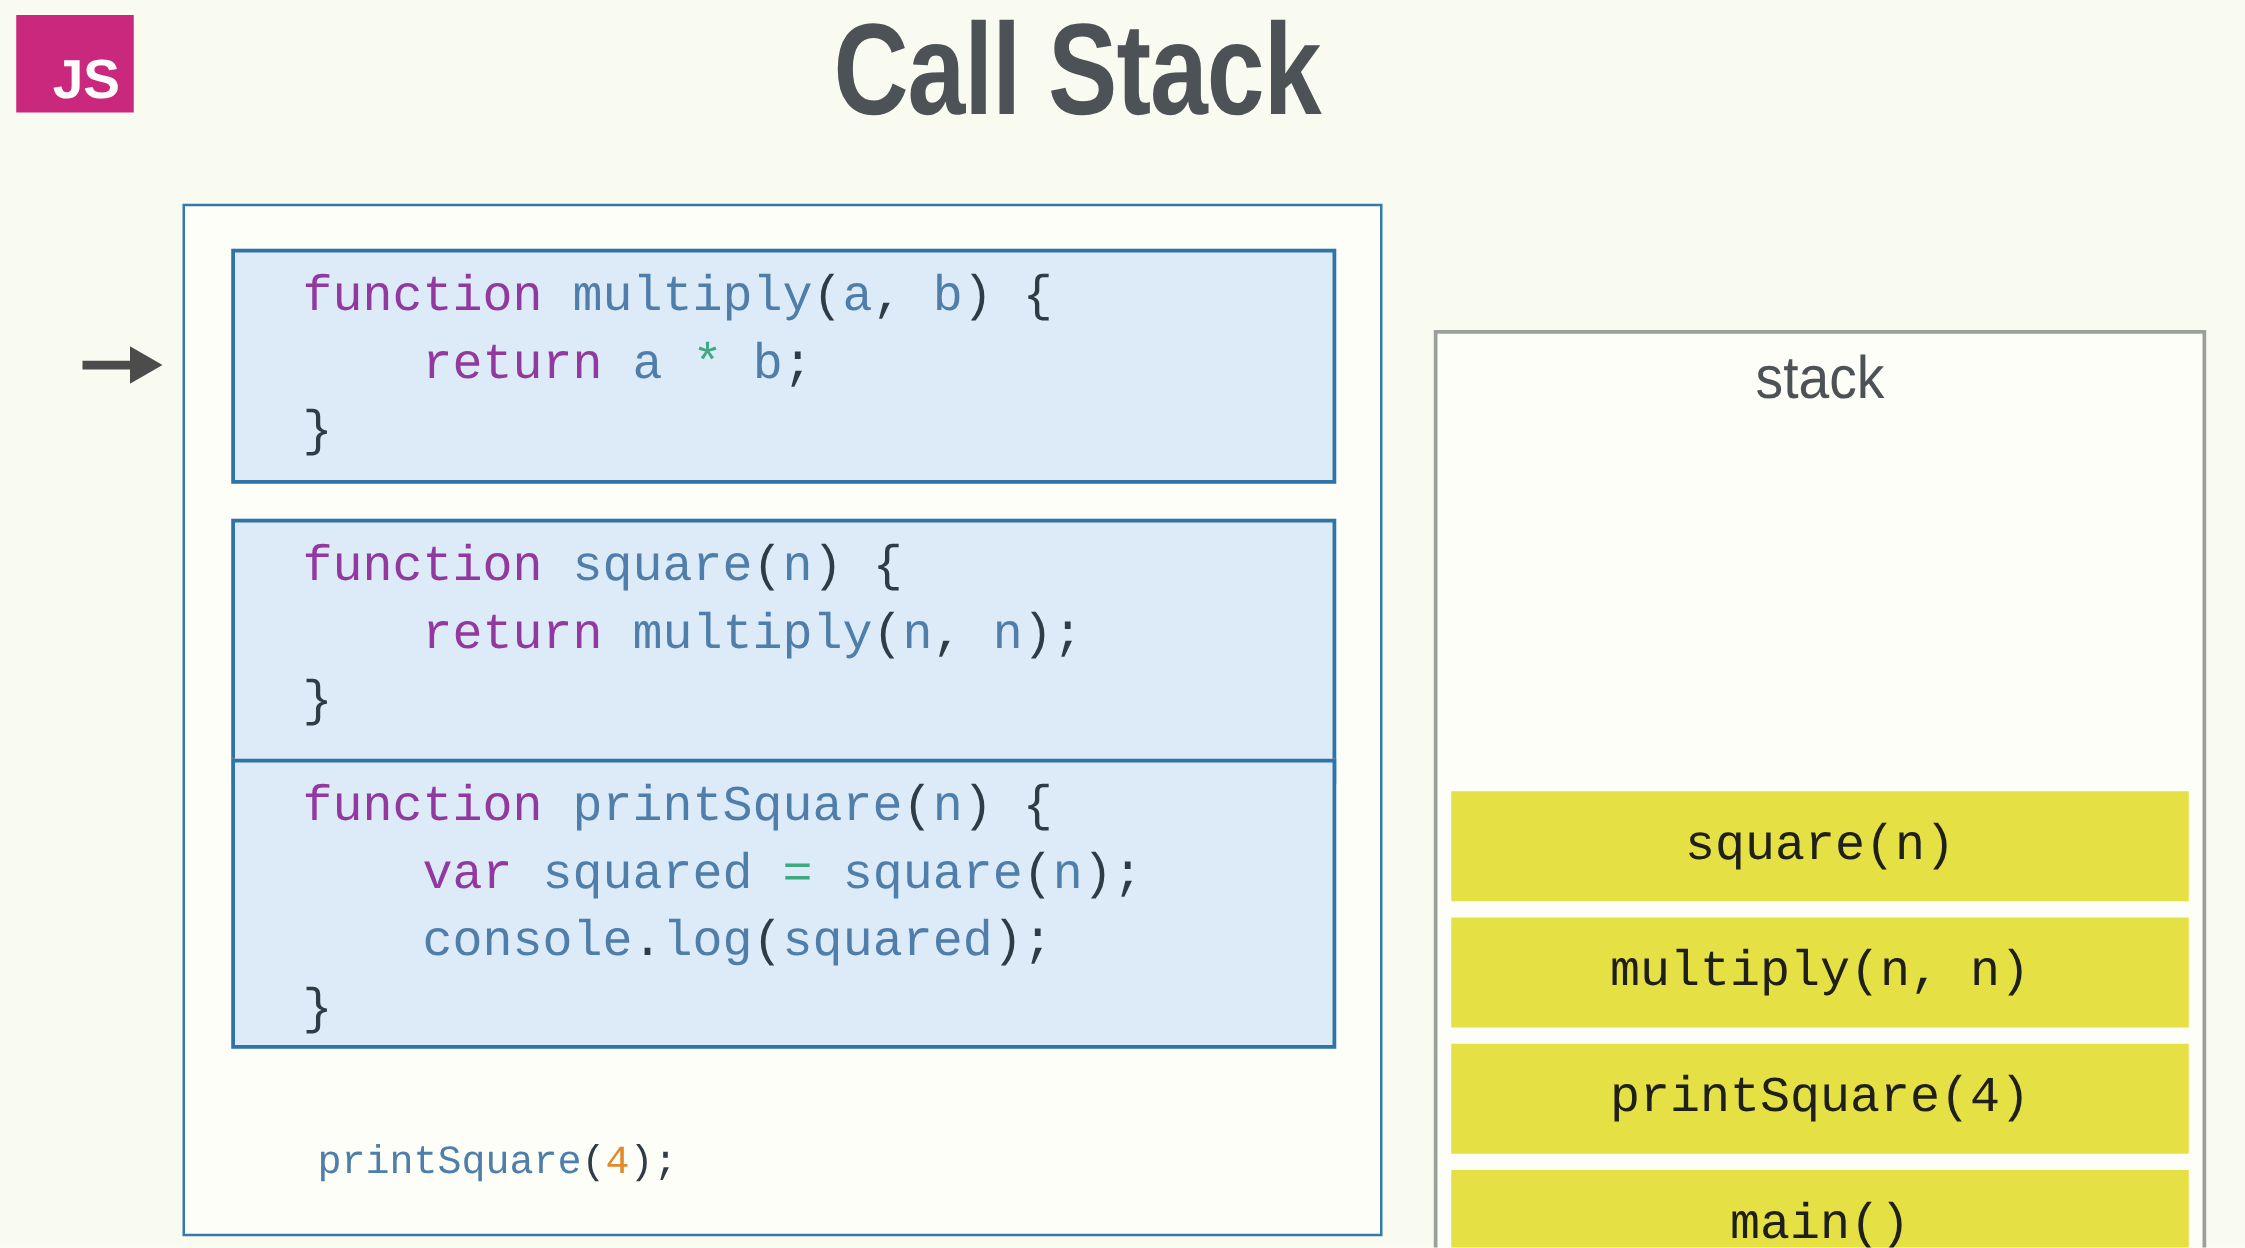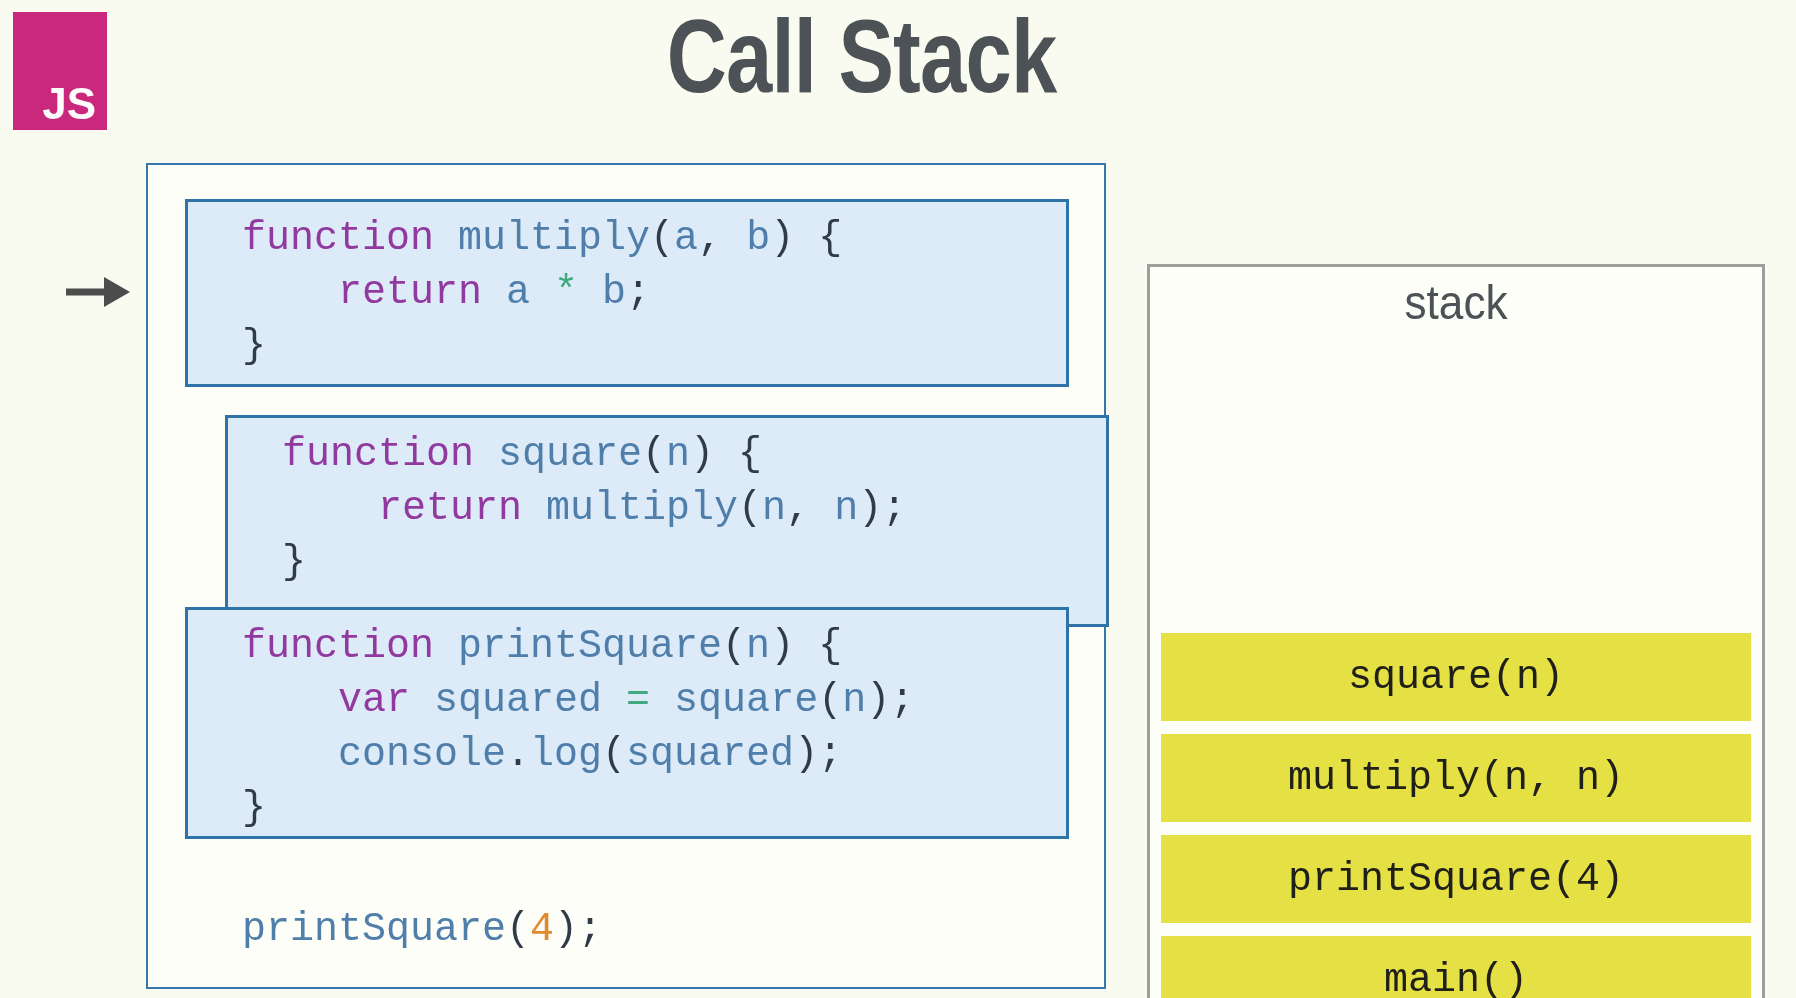--- a/index.html
+++ b/index.html
@@ -10,21 +10,21 @@
     width: 1796px;
     height: 998px;
     background: var(--page_bg, #FAFBF0);
     overflow: hidden;
   }
 
   
   .js-logo {
     position: absolute;
     left: 13px; top: 12px;
-    width: 94px; height: 118px;
+    width: 94px; height: 78px;
     background: var(--logo_bg, #C9287D);
   }
   .js-logo-text {
     position: absolute;
     right: 11px; bottom: 4px;
     color: #FEFDFB;
     font-size: 44px;
     font-weight: bold;
     letter-spacing: 0px;
     line-height: 1;
@@ -68,36 +68,36 @@
     box-sizing: border-box;
     background: var(--code_bg, #DCEBF7);
     border: 3px solid var(--code_border, #2F74A8);
     padding: 10px 16px 0 54px;
     font-family: "Liberation Mono", monospace;
     font-size: 40px;
     line-height: 54px;
     overflow: hidden;
   }
   .block-1 { top: 34px;  height: 188px; }
-  .block-2 { top: 250px; height: 212px; margin-left: 40px; }
+  .block-2 { top: 250px; height: 212px; }
   .block-3 { top: 442px; height: 232px; }
 
   .code-line { white-space: pre; }
 
   .tok-kw  { color: var(--keyword, #9239A0); }
   .tok-id  { color: var(--identifier, #4F7EAB); }
   .tok-pu  { color: var(--punctuation, #2F3B45); }
   .tok-op  { color: var(--operator, #3FAA80); }
   .tok-num { color: var(--number, #E08A2E); }
 
   .call-line {
     position: absolute;
-    left: 94px; top: 738px;
+    left: 106px; top: 738px;
     font-family: "Liberation Mono", monospace;
-    font-size: 40px;
+    font-size: 32px;
     line-height: 54px;
   }
 
   
   .stack-panel {
     position: absolute;
     left: 1147px; top: 264px;
     width: 618px; height: 773px;
     box-sizing: border-box;
     background: var(--panel_bg, #FDFEF8);

